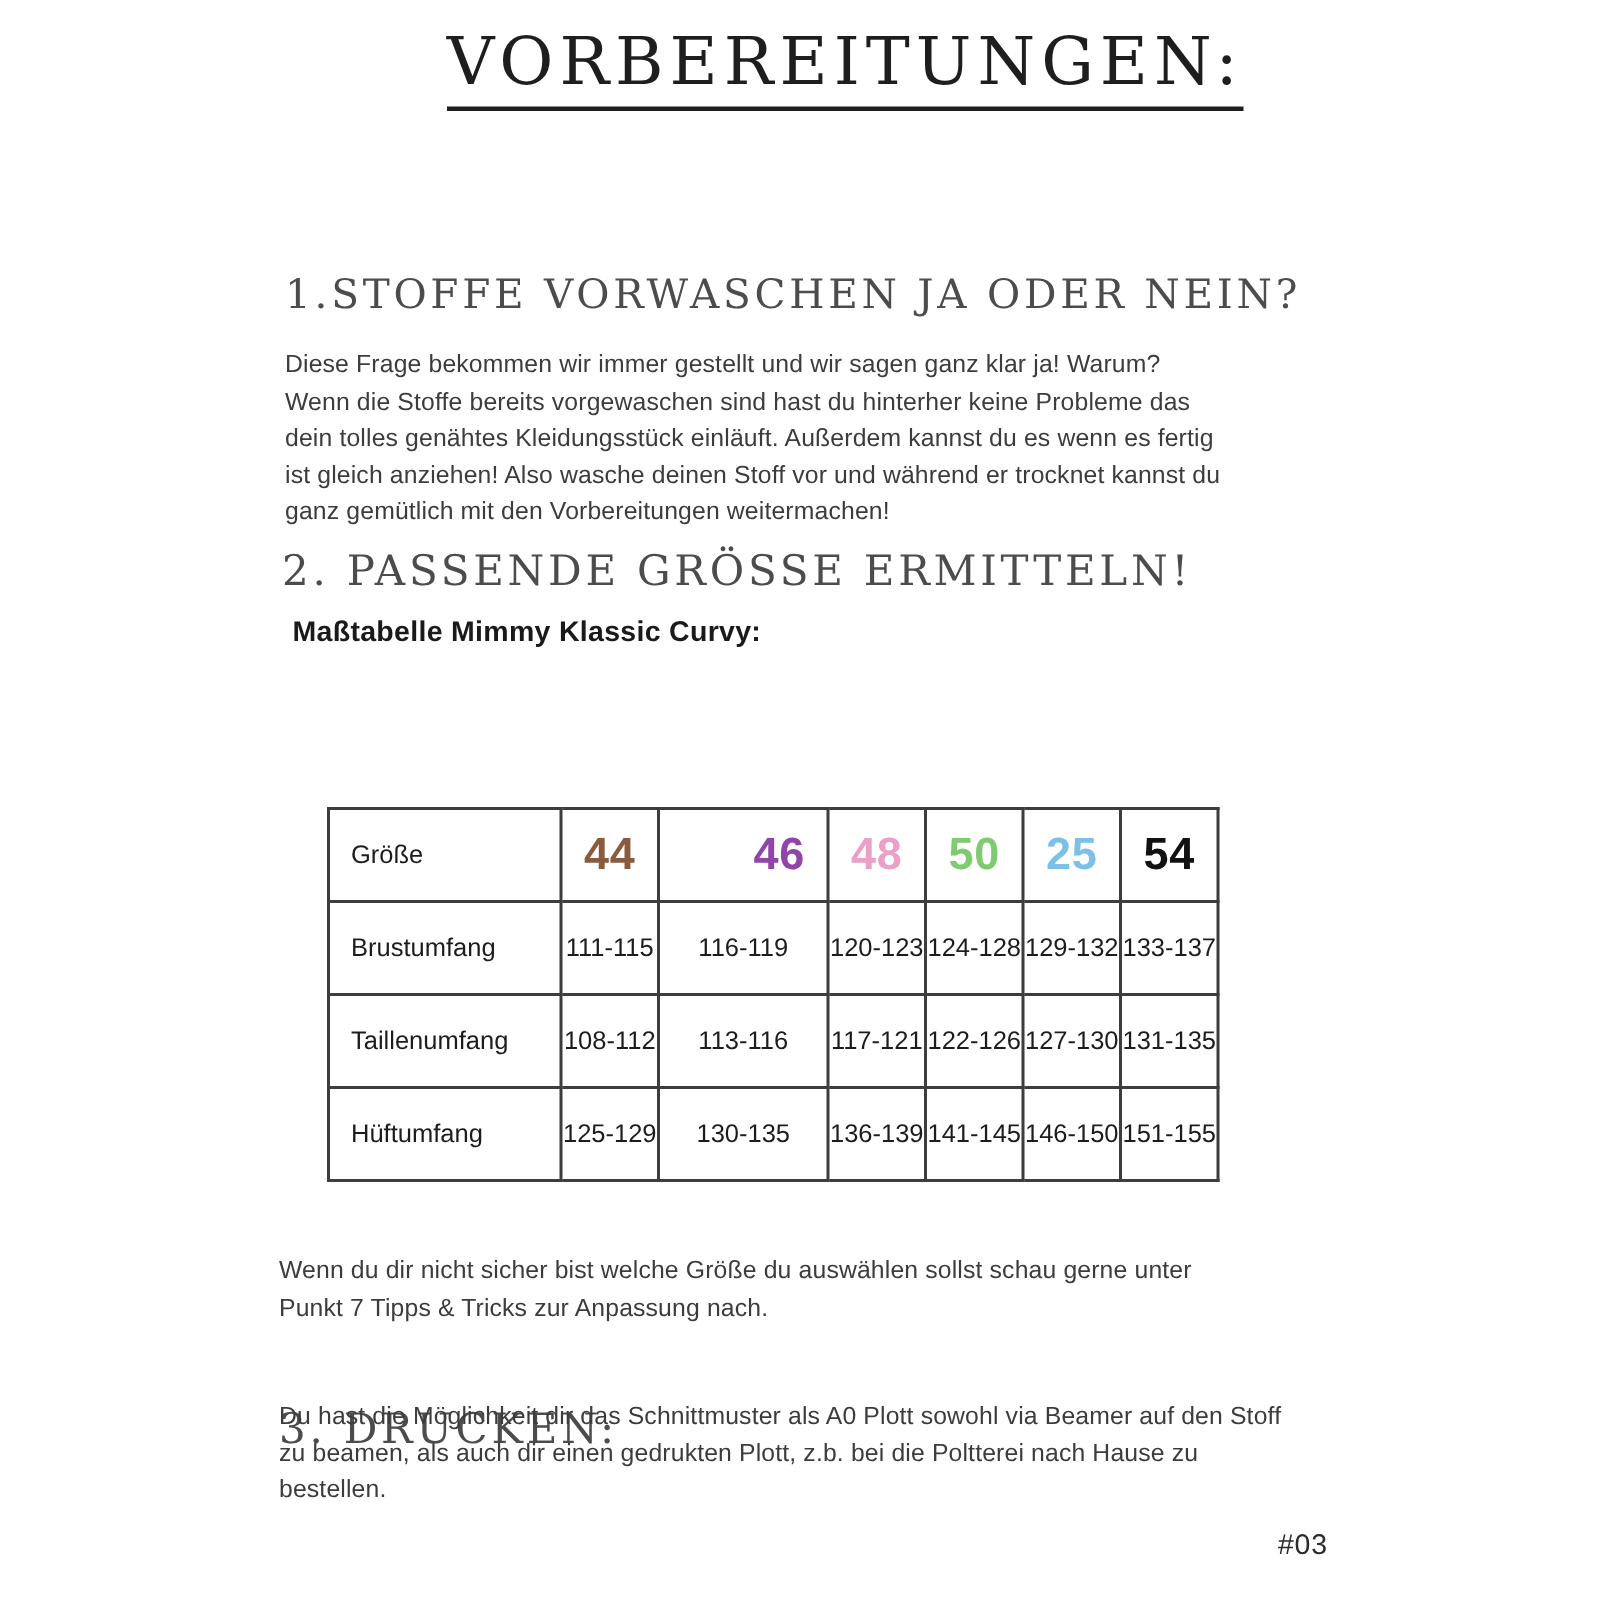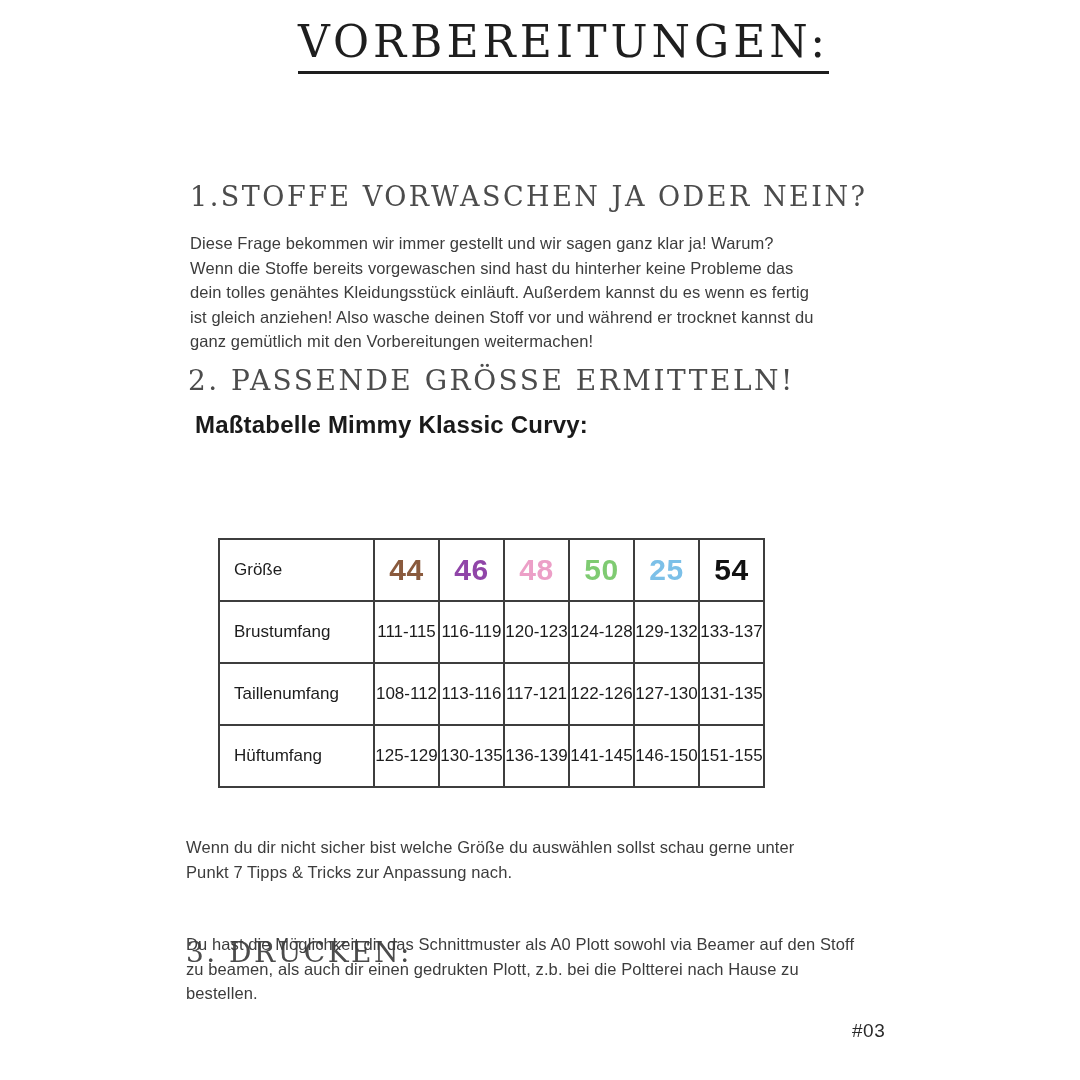--- a/index.html
+++ b/index.html
@@ -57,21 +57,21 @@
     color:#3c3c3c;
     white-space:pre-line;
     letter-spacing:0.1px;
   }
   .p1{top:231px;left:190px;width:700px;}
   .p2{top:835px;left:186px;width:720px;}
   .p3{top:932px;left:186px;width:760px;}
 
   .table-label-bold{
     top:411px;left:195px;
-    font-size:24px;font-weight:bold;color:#1a1a1a;
+    font-size:19px;font-weight:bold;color:#1a1a1a;
     letter-spacing:0.2px;
   }
   .table-note{
     top:452px;left:193px;
     font-size:18px;color:#3c3c3c;
     letter-spacing:0.3px;
   }
 
   table.size-table{
     position:absolute;
@@ -119,21 +119,21 @@
 ganz gemütlich mit den Vorbereitungen weitermachen!</div>
 
   <div class="abs section-heading h2">2. PASSENDE GRÖSSE ERMITTELN!</div>
   <div class="abs table-label-bold">Maßtabelle Mimmy Klassic Curvy:</div>
 
   <table class="size-table">
     <tbody>
         <tr>
       <td class="label-col">Größe</td>
       <td class="val-col size-num" style="color: rgb(138, 90, 61);">44</td>
-      <td class="val-col size-num" style="color: rgb(144, 69, 168);">46</td>
+      <td class="val-col size-num" style="color: rgb(144, 69, 168); padding-left: 48px;">46</td>
       <td class="val-col size-num" style="color: rgb(236, 159, 199);">48</td>
       <td class="val-col size-num" style="color: rgb(127, 203, 114);">50</td>
       <td class="val-col size-num" style="color: rgb(124, 192, 232);">25</td>
       <td class="val-col size-num" style="color: rgb(17, 17, 17);">54</td>
     </tr>
     <tr>
       <td class="label-col">Brustumfang</td>
       <td class="val-col">111-115</td>
       <td class="val-col">116-119</td>
       <td class="val-col">120-123</td>

